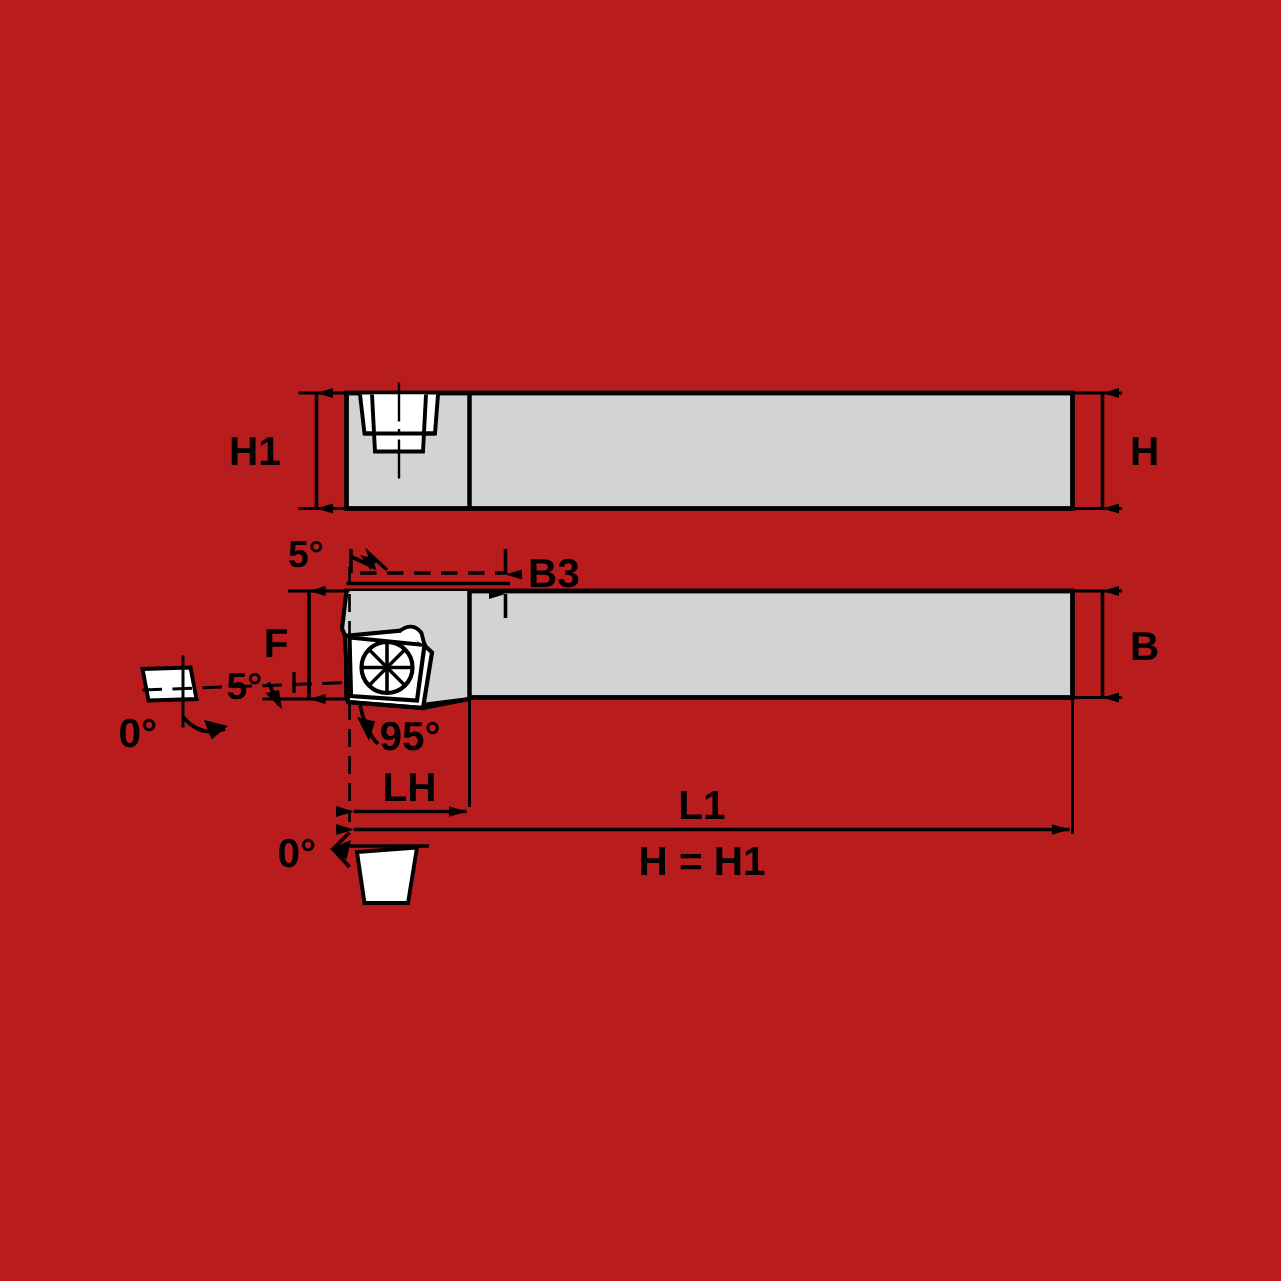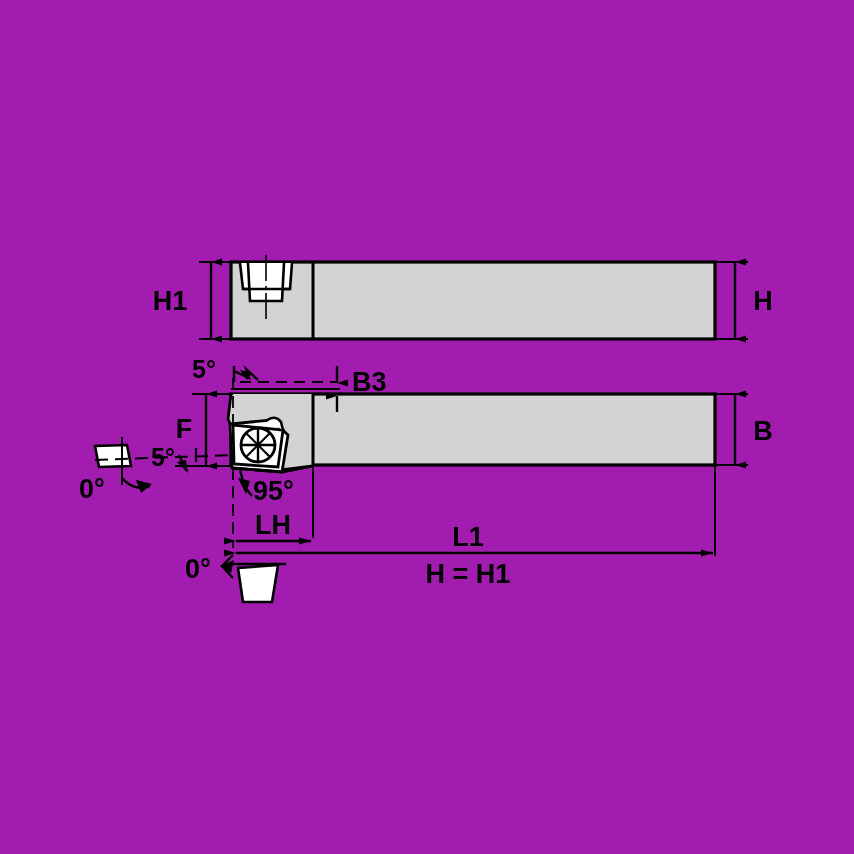--- a/index.html
+++ b/index.html
@@ -9,21 +9,21 @@
   }
   body {
     width: 854px;
     height: 854px;
     font-family: "Liberation Sans", sans-serif;
   }
   #drawing-root {
     position: relative;
     width: 854px;
     height: 854px;
-    background: #a21caf;
+    background: #b91c1c;
     overflow: hidden;
   }
   svg#tech-drawing {
     display: block;
     width: 854px;
     height: 854px;
   }
   .dim-label {
     font-family: "Liberation Sans", sans-serif;
     font-weight: bold;

